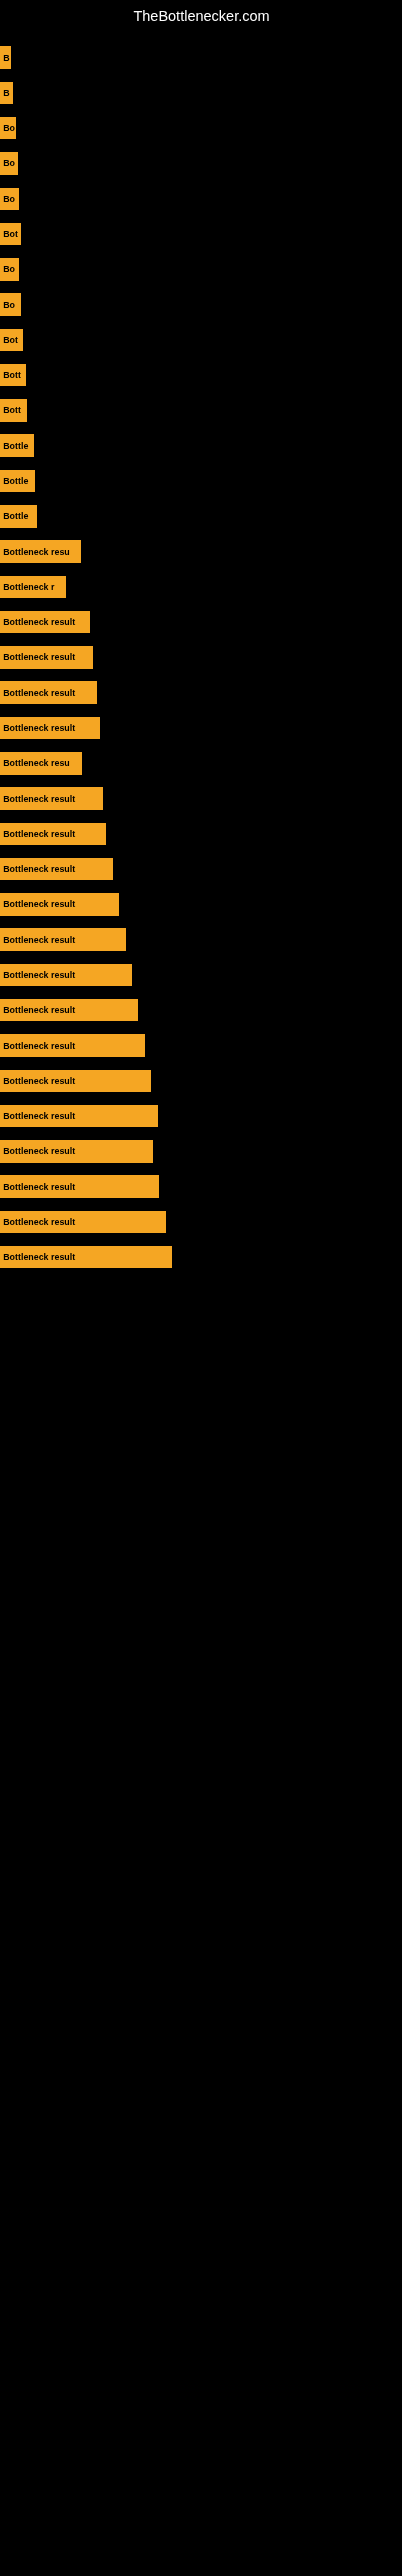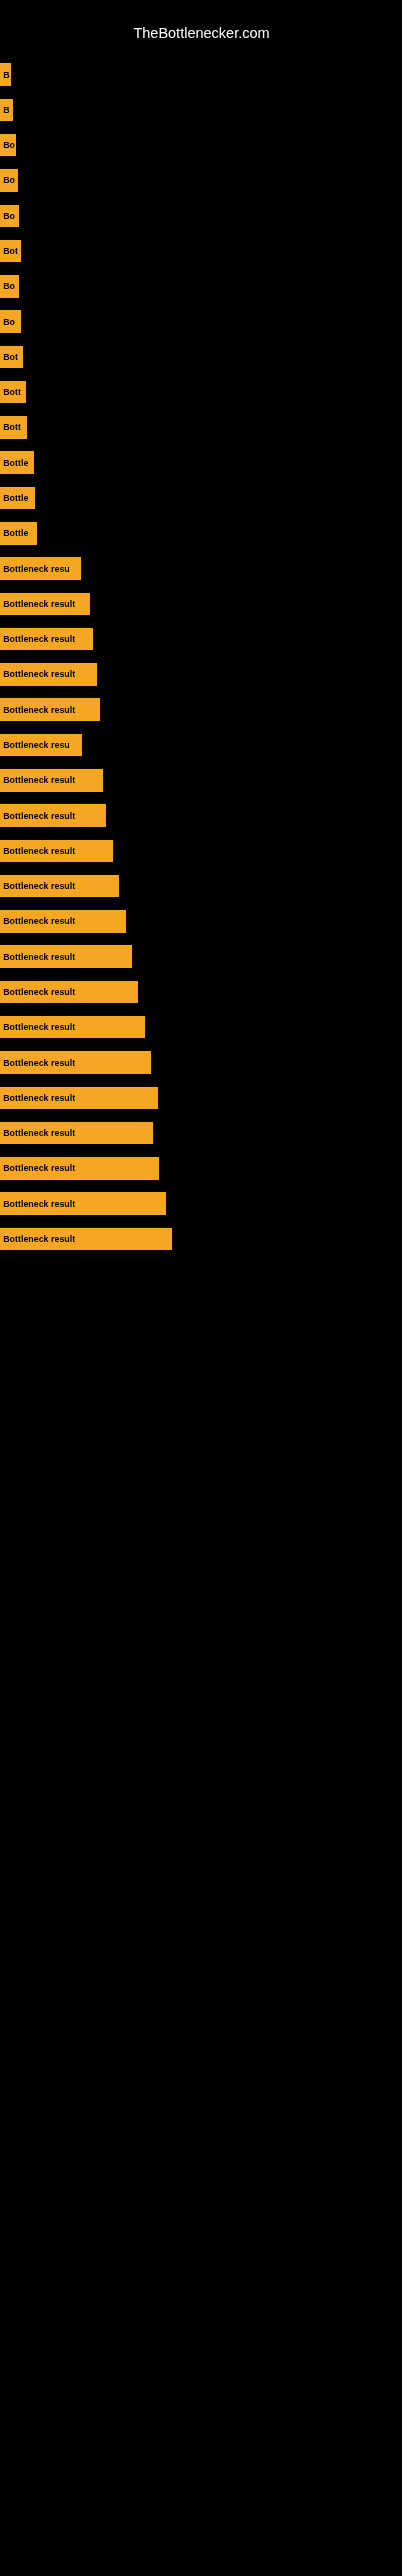--- a/index.html
+++ b/index.html
@@ -13,21 +13,20 @@
       min-height: 2576px;
       font-family: Arial, sans-serif;
       position: relative;
     }
     .site-title {
       color: #ffffff;
       font-size: 14.5px;
       text-align: center;
       padding: 8px 0 16px 0;
       font-weight: normal;
-      margin-top: 17px;
     }
     .bar-container {
       display: flex;
       align-items: center;
       margin-bottom: 0px;
       padding: 6.4px 0;
     }
     .bar-label {
       color: #f5a623;
       background-color: #f5a623;
@@ -122,20 +121,25 @@
       <div class="bar-label" style="width: 37px;">
         <span>Bottle</span>
       </div>
     </div>
     <div class="bar-container">
       <div class="bar-label" style="width: 81px;">
         <span>Bottleneck resu</span>
       </div>
     </div>
     <div class="bar-container">
+      <div class="bar-label" style="width: 66px;">
+        <span>Bottleneck r</span>
+      </div>
+    </div>
+    <div class="bar-container">
       <div class="bar-label" style="width: 90px;">
         <span>Bottleneck result</span>
       </div>
     </div>
     <div class="bar-container">
       <div class="bar-label" style="width: 93px;">
         <span>Bottleneck result</span>
       </div>
     </div>
     <div class="bar-container">

